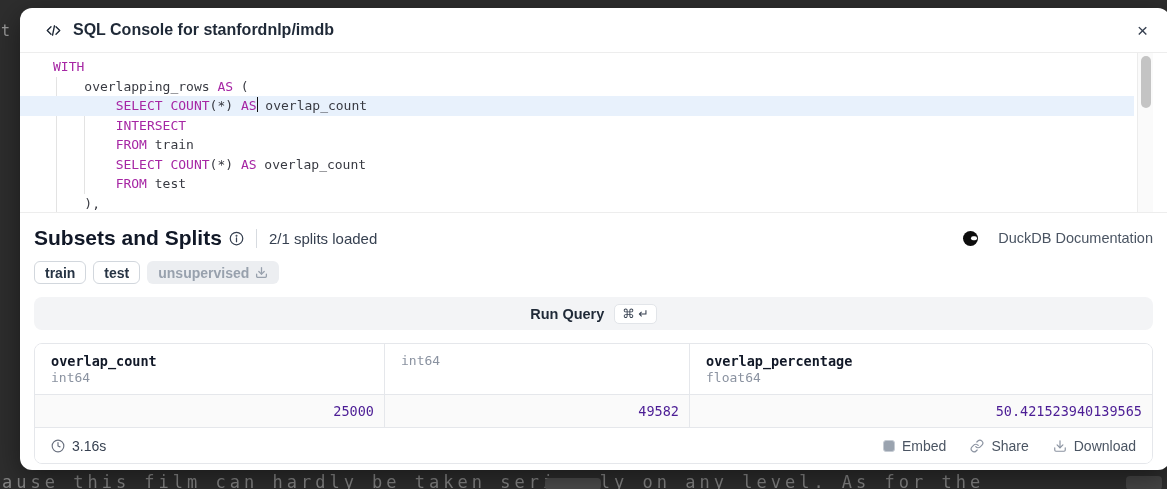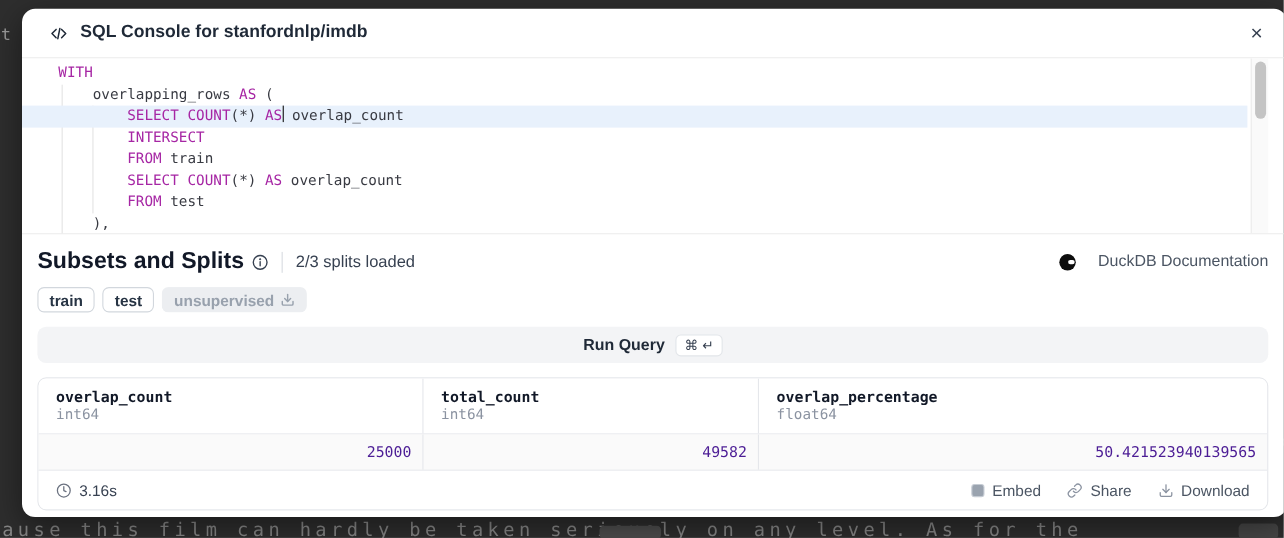--- a/index.html
+++ b/index.html
@@ -123,21 +123,21 @@
   <div class="modal-body">
 
     <div class="splits-row">
       <span class="splits-title">Subsets and Splits</span>
       <svg class="info-ic" viewBox="0 0 24 24" fill="none" stroke="currentColor" stroke-width="2" stroke-linecap="round">
         <circle cx="12" cy="12" r="10"></circle>
         <line x1="12" y1="11" x2="12" y2="17"></line>
         <circle cx="12" cy="7.5" r="0.6" fill="currentColor"></circle>
       </svg>
       <span class="v-div"></span>
-      <span class="splits-status">2/3 splits loaded</span>
+      <span class="splits-status">2/1 splits loaded</span>
       <a class="doc-link">
         <span class="duckdb-ic"></span>
         <span>DuckDB Documentation</span>
       </a>
     </div>
 
     <div class="tags-row">
       <span class="tag loaded">
         <span>train</span>
       </span>
@@ -159,21 +159,20 @@
       <span class="kbd">⌘ ↵</span>
     </button>
 
     <div class="results">
       <div class="t-head">
         <div class="th-cell">
           <div class="col-name">overlap_count</div>
           <div class="col-type">int64</div>
         </div>
         <div class="th-cell">
-          <div class="col-name">total_count</div>
           <div class="col-type">int64</div>
         </div>
         <div class="th-cell">
           <div class="col-name">overlap_percentage</div>
           <div class="col-type">float64</div>
         </div>
       </div>
       <div class="t-row">
         <div class="td-cell">25000</div>
         <div class="td-cell">49582</div>

